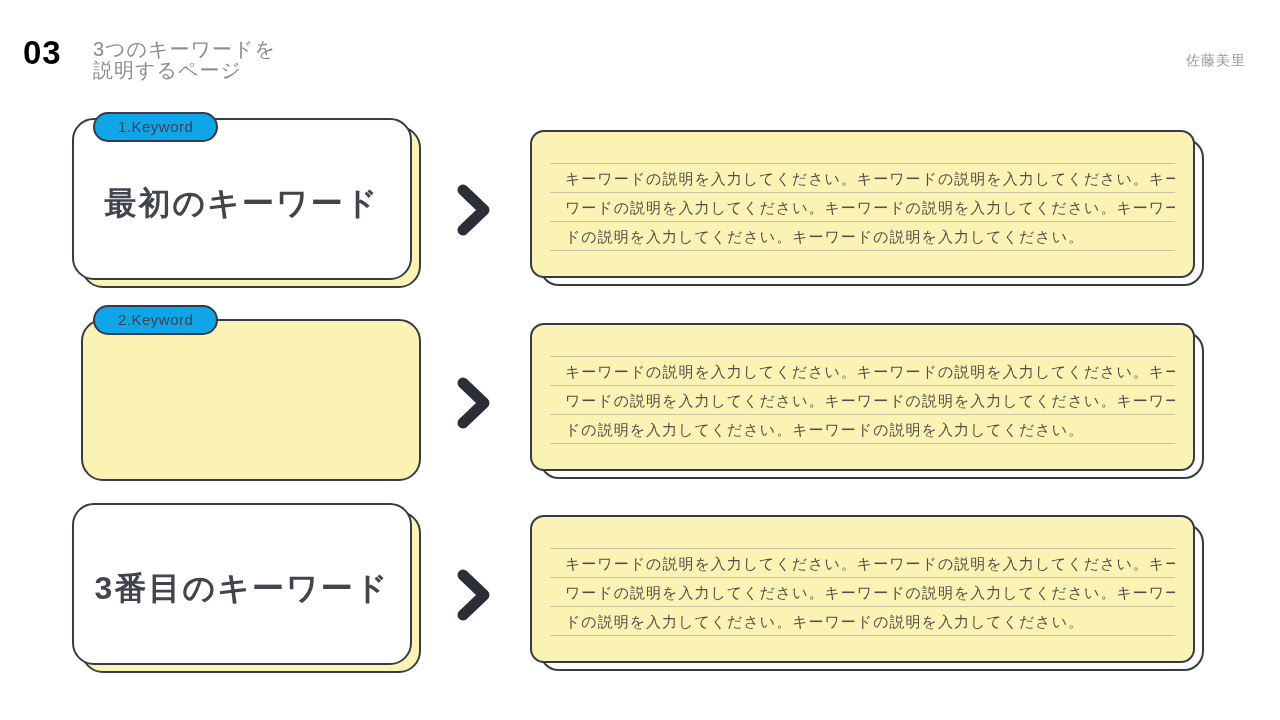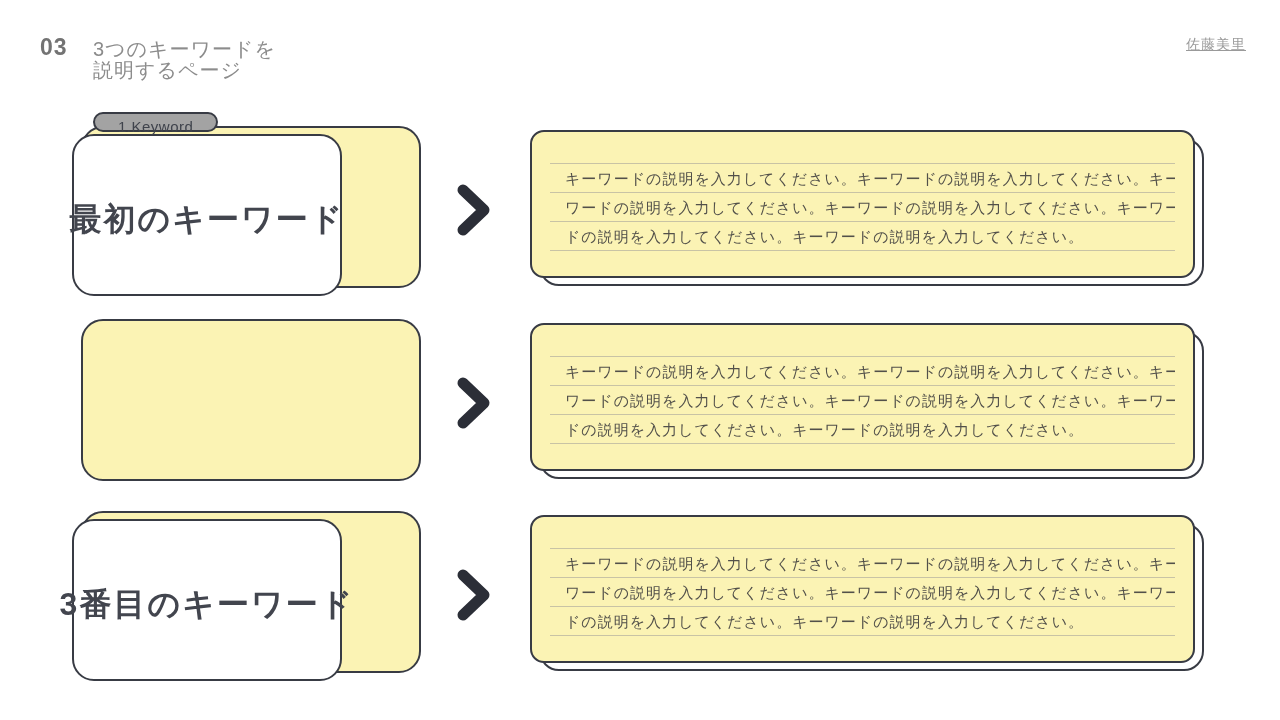--- a/index.html
+++ b/index.html
@@ -7,55 +7,55 @@
   body {
     font-family: "Liberation Sans", "DejaVu Sans", sans-serif;
     background: #ffffff;
     position: relative;
     overflow: hidden;
   }
   .page { position: absolute; inset: 0; background: #ffffff; }
 
   
   .page-number {
-    position: absolute; left: 40px; top: 34px;
-    font-size: 23px; font-weight: bold; color: #737373; letter-spacing: 1px;
+    position: absolute; left: 23px; top: 34px;
+    font-size: 33px; font-weight: bold; color: #000000; letter-spacing: 1px;
   }
   .page-subtitle {
     position: absolute; left: 93px; top: 39px;
     font-size: 20px; line-height: 21px; color: #8C8C8C; letter-spacing: 1px;
   }
   .author {
-    position: absolute; right: 34px; top: 36px;
-    font-size: 14px; color: #9A9A9A; letter-spacing: 1px; text-decoration: underline;
+    position: absolute; right: 34px; top: 52px;
+    font-size: 14px; color: #9A9A9A; letter-spacing: 1px;
   }
 
   
   .row { position: absolute; left: 72px; width: 1140px; height: 170px; }
   .row-1 { top: 118px; }
   .row-2 { top: 311px; }
   .row-3 { top: 503px; }
 
   
   .kw-shadow {
     position: absolute; left: 9px; top: 8px; width: 340px; height: 162px;
     background: #FBF3B4; border: 2px solid #383B44; border-radius: 22px;
   }
   .kw-card {
-    position: absolute; left: 0; top: 16px; width: 270px; height: 162px;
+    position: absolute; left: 0; top: 0; width: 340px; height: 162px;
     background: #ffffff; border: 2px solid #383B44; border-radius: 22px;
     display: flex; align-items: center; justify-content: center;
   }
   .kw-title {
     font-size: 32px; font-weight: bold; color: #42454E;
     letter-spacing: 2px; margin-top: 10px; white-space: nowrap;
   }
   .kw-tab {
-    position: absolute; left: 21px; top: -6px; height: 20px;
-    background: #a3a3a3; border: 2px solid #383B44; border-radius: 15px;
+    position: absolute; left: 21px; top: -6px; height: 30px;
+    background: #0ea5e9; border: 2px solid #383B44; border-radius: 15px;
     padding: 0 23px; z-index: 3;
     font-size: 15px; color: #3F434C; line-height: 26px; letter-spacing: 0.5px;
   }
 
   
   .chevron-wrap {
     position: absolute; left: 379px; top: 63px; width: 44px; height: 58px;
   }
   .chevron-wrap svg { width: 100%; height: 100%; }
 
@@ -108,20 +108,21 @@
       <div class="desc-lines">
         <div class="desc-line">キーワードの説明を入力してください。キーワードの説明を入力してください。キー</div>
         <div class="desc-line">ワードの説明を入力してください。キーワードの説明を入力してください。キーワー</div>
         <div class="desc-line">ドの説明を入力してください。キーワードの説明を入力してください。</div>
       </div>
     </div>
   </div>
 
   <div class="row row-2">
     <div class="kw-shadow"></div>
+    <div class="kw-tab">2.Keyword</div>
     <div class="chevron-wrap">
       <svg viewBox="0 0 44 58">
           <polyline points="12,9 33,29 12,49" fill="none" stroke="#2B2E37" stroke-width="11" stroke-linecap="round" stroke-linejoin="round"></polyline>
         </svg>
     </div>
     <div class="desc-shadow"></div>
     <div class="desc-box">
       <div class="desc-lines">
         <div class="desc-line">キーワードの説明を入力してください。キーワードの説明を入力してください。キー</div>
         <div class="desc-line">ワードの説明を入力してください。キーワードの説明を入力してください。キーワー</div>

